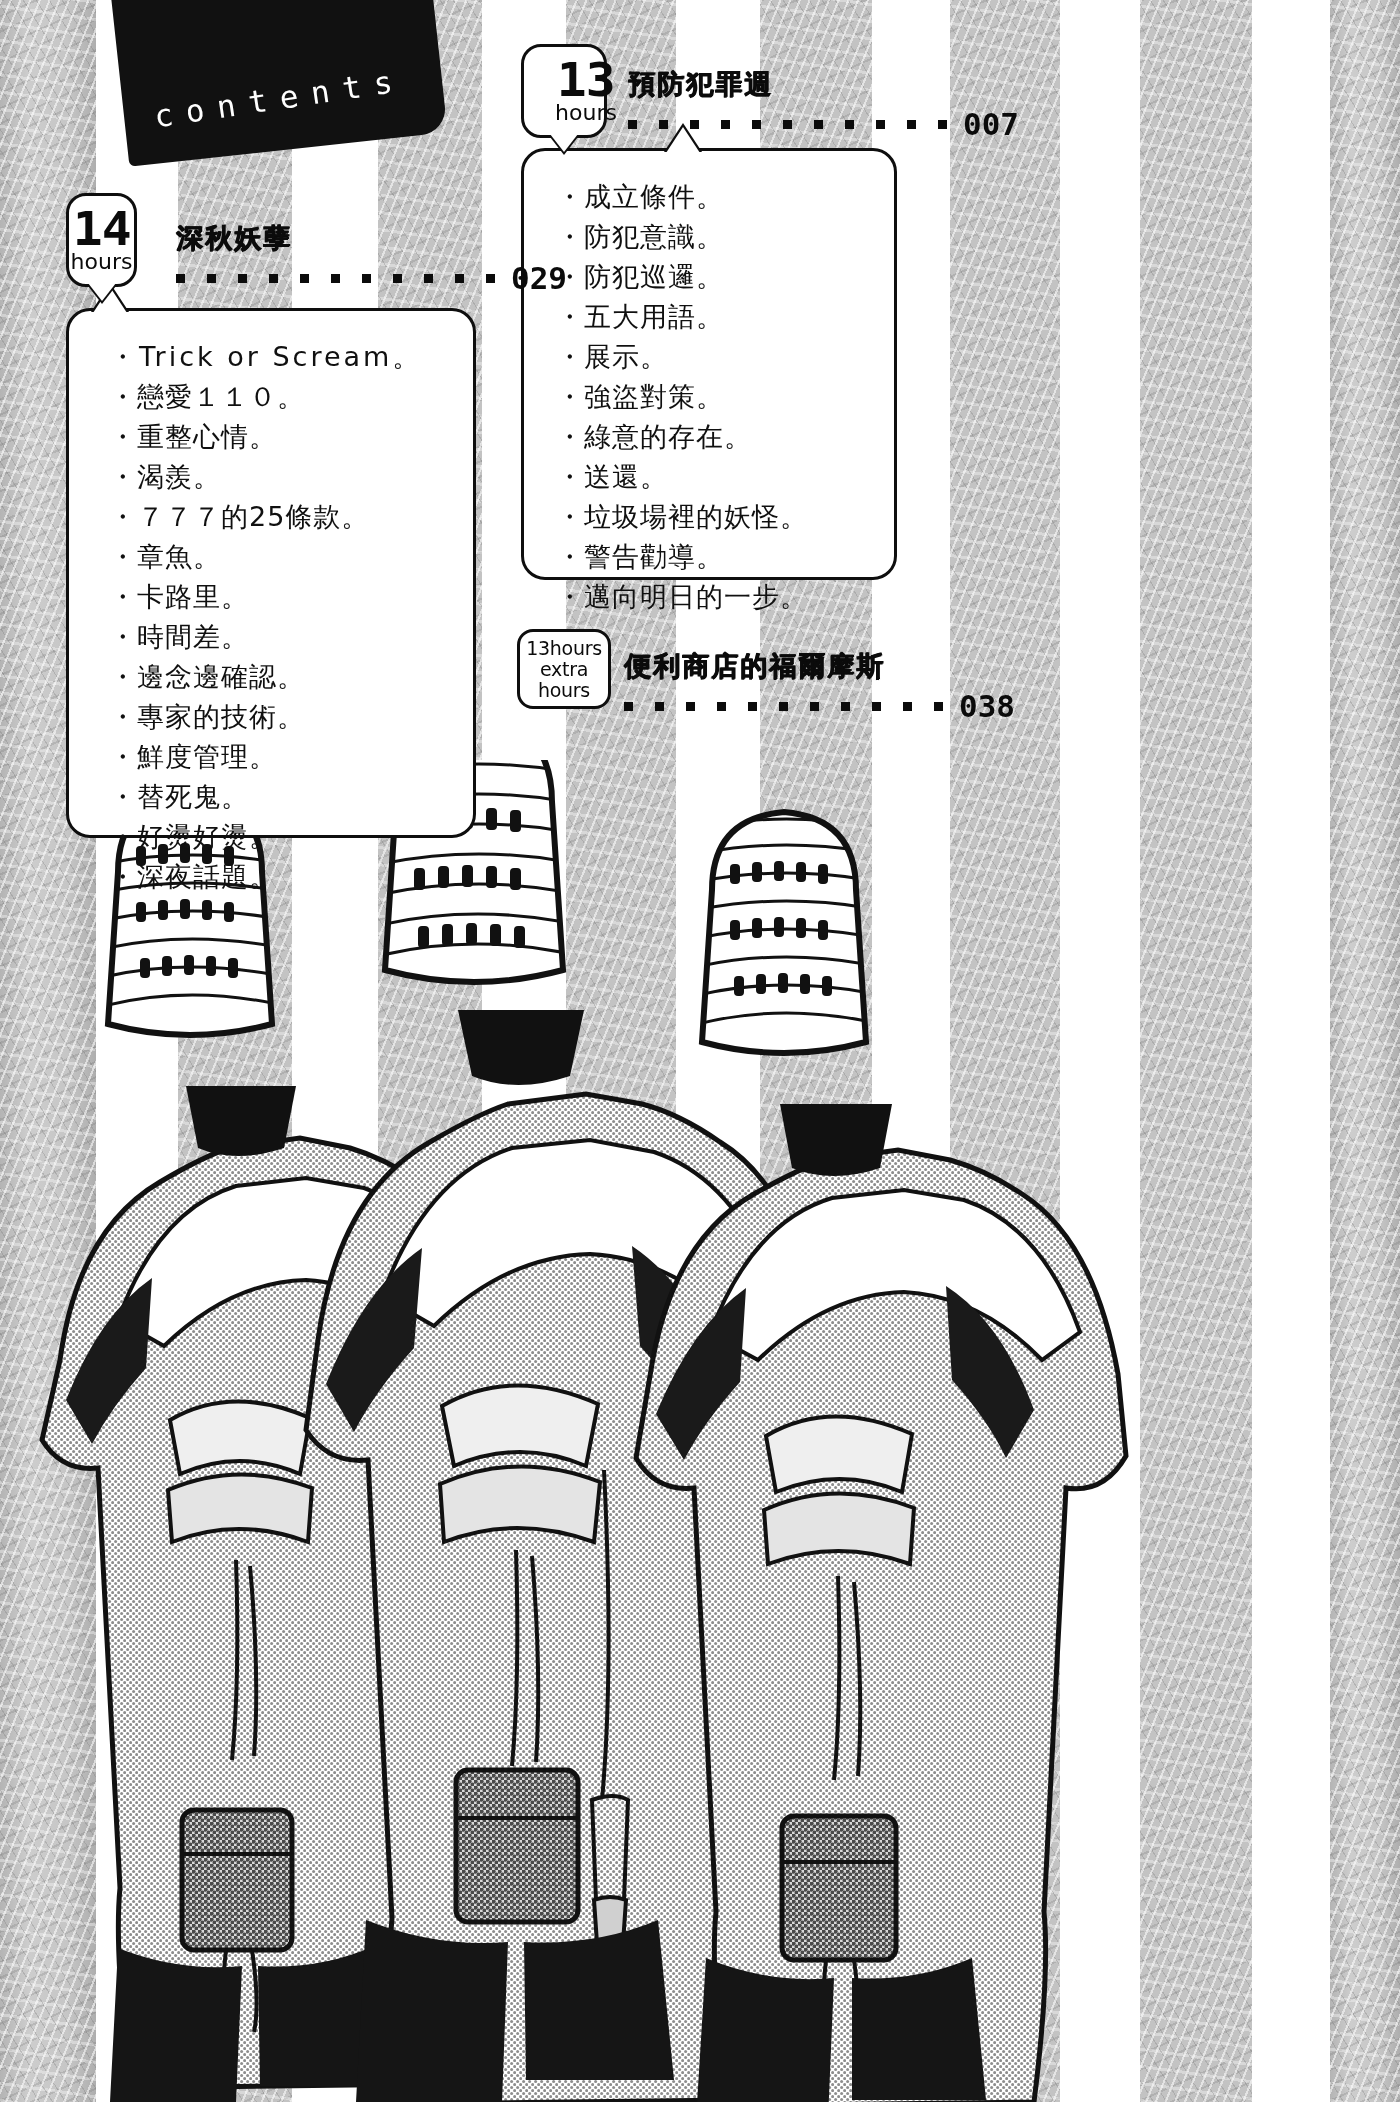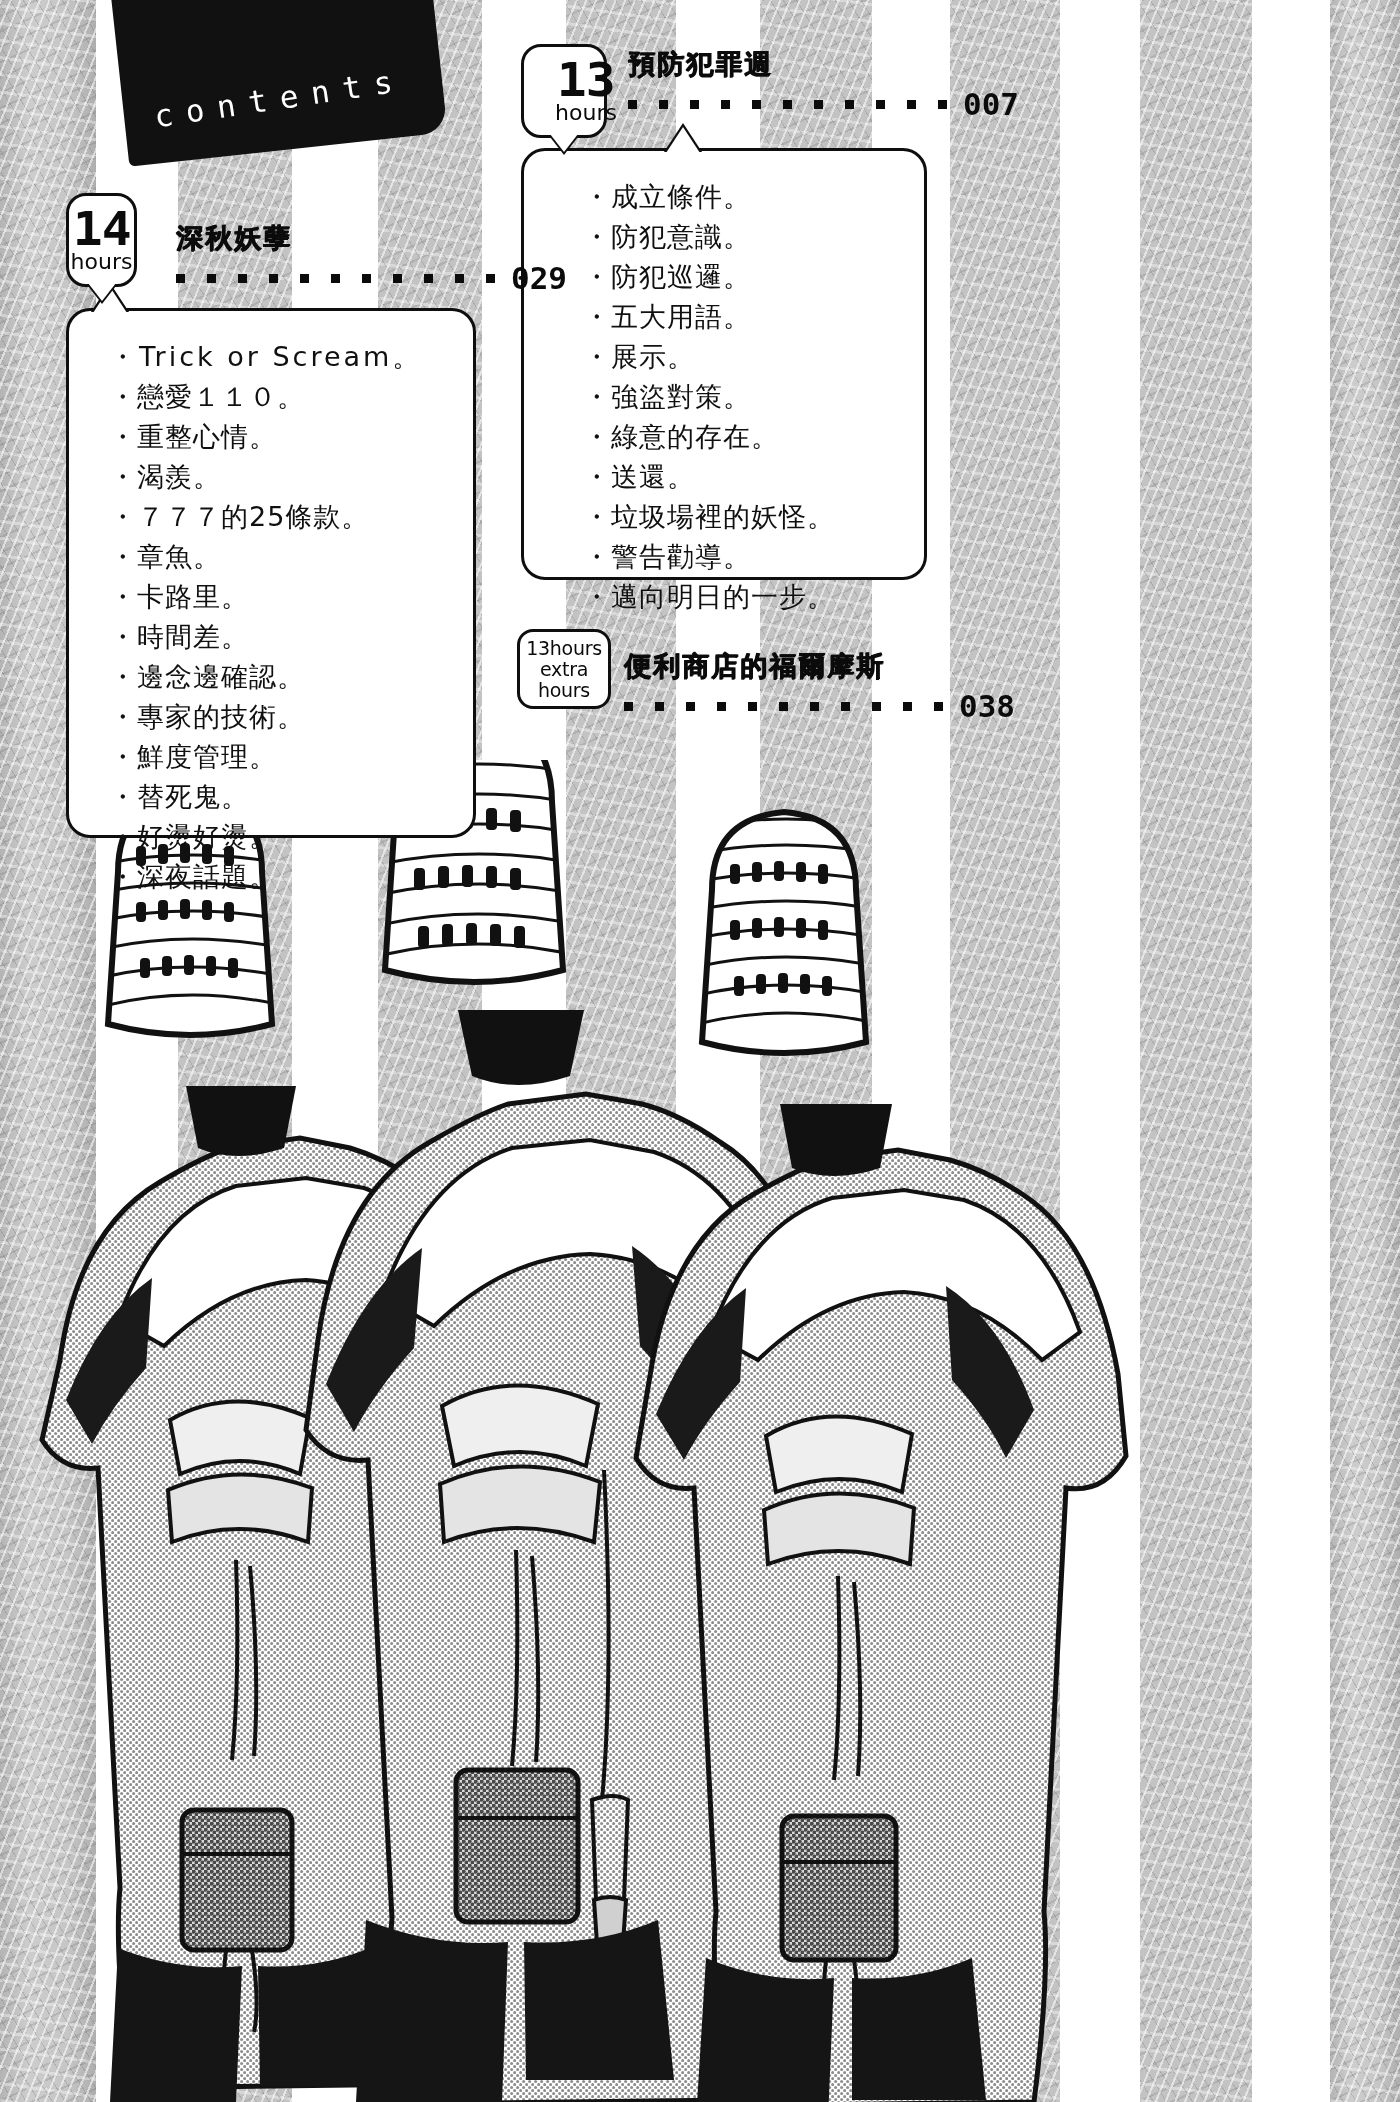--- a/index.html
+++ b/index.html
@@ -166,21 +166,21 @@
     z-index:9;
   }
   .bubble .tail-b{
     position:absolute;width:0;height:0;
     border-left:19px solid transparent;
     border-right:19px solid transparent;
     border-bottom:29px solid #0e0e0e;
     z-index:8;
   }
 
-  #bubble-right{left:521px;top:148px;width:406px;height:432px;padding:26px 0 0 59px;}
+  #bubble-right{left:521px;top:148px;width:376px;height:432px;padding:26px 0 0 32px;}
   #bubble-right .tail-b{left:140px;top:-28px;}
   #bubble-right .tail{left:142px;top:-24px;}
 
   #bubble-left{left:66px;top:308px;width:410px;height:530px;padding:26px 8px 0 40px;}
   #bubble-left .tail-b{left:22px;top:-28px;}
   #bubble-left .tail{left:24px;top:-24px;}
 
   
   .art{position:absolute;left:0;top:760px;width:1400px;height:1342px;z-index:4;}
   svg.figures{display:block;width:1400px;height:1342px;}
@@ -204,21 +204,21 @@
   <div class="contents-banner">
     <div class="label">contents</div>
   </div>
 
   <div class="badge b13">
     <div class="big">13</div>
     <div class="small">hours</div>
     <div class="tri"></div>
   </div>
 
-  <div class="entry-head" style="left:628px;top:46px;">
+  <div class="entry-head" style="left:628px;top:66px;">
     <div class="entry-title">預防犯罪週</div>
     <div class="dotline">
       <span class="dots">
         <i></i>
           <i></i>
           <i></i>
           <i></i>
           <i></i>
           <i></i>
           <i></i>

